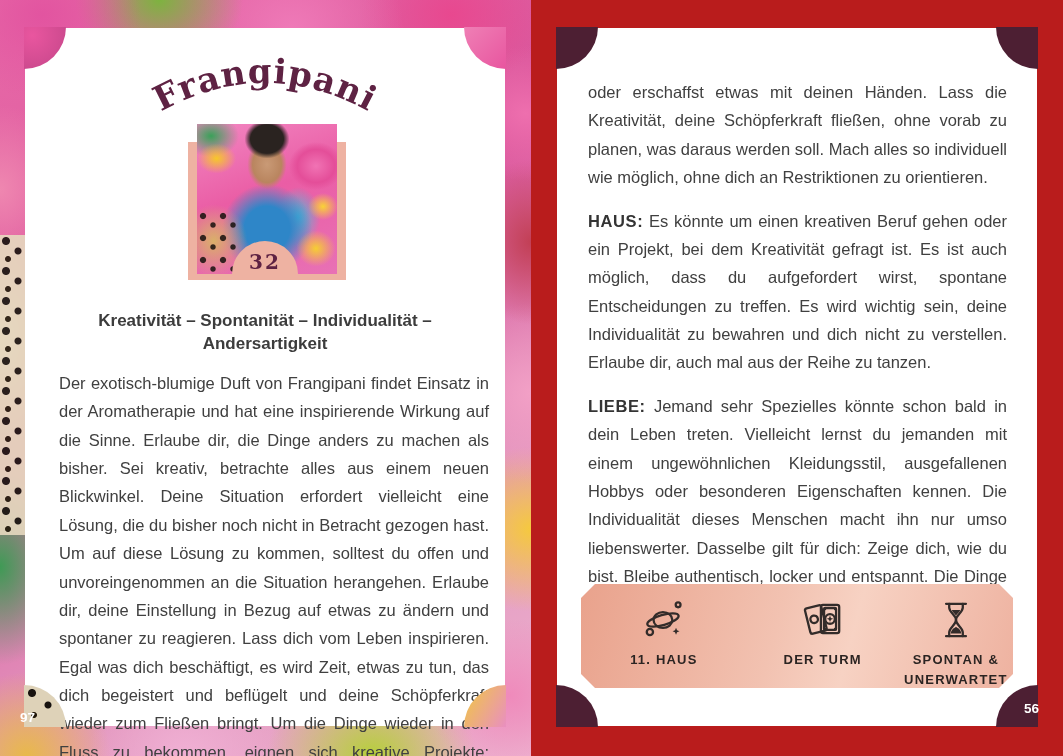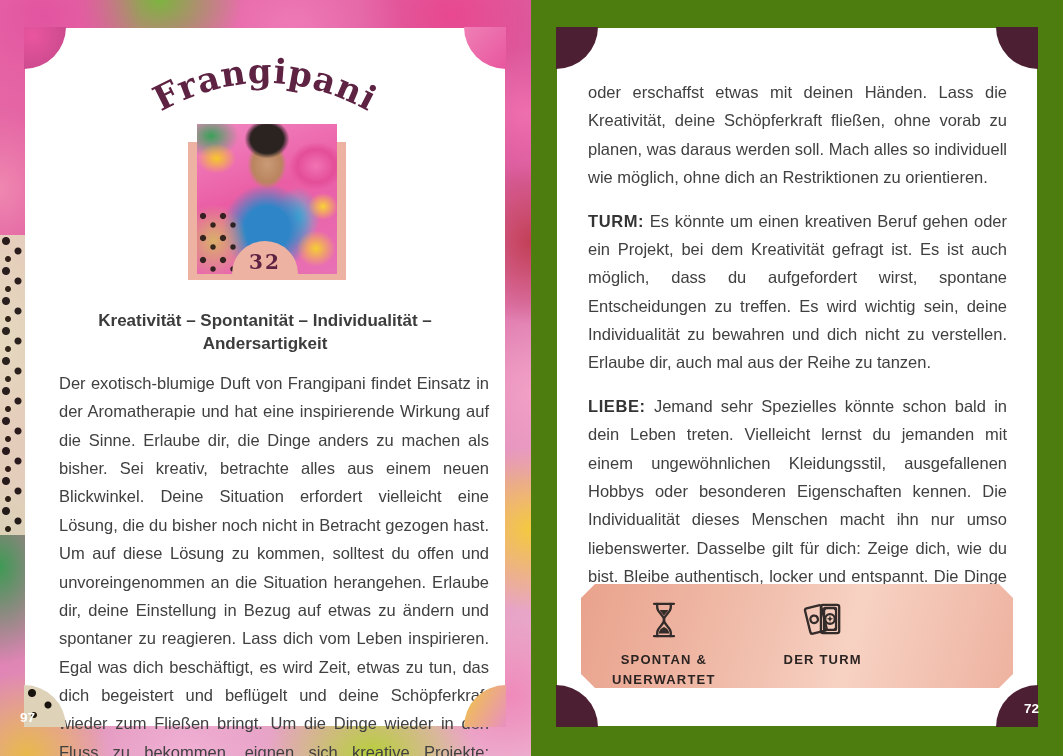--- a/index.html
+++ b/index.html
@@ -104,21 +104,21 @@
   .body-text{
     margin-top:13px;padding:0 16px 0 34px;text-align:justify;
     font-size:16.5px;line-height:1.72;color:#404040;
   }
 
   .page-number{position:absolute;color:#fff;font-weight:bold;font-size:13.5px;z-index:5;}
   .pn-left{left:20px;top:710px;}
   .pn-right{right:24px;top:701px;}
 
   
-  .page-right{position:relative;width:532px;height:756px;background:#4d7c0f;overflow:hidden;}
+  .page-right{position:relative;width:532px;height:756px;background:#b91c1c;overflow:hidden;}
   .rp-content{padding:50px 30px 0 31px;}
   .para{margin:0 0 15px 0;text-align:justify;font-size:16.5px;line-height:1.72;color:#404040;}
   .sec-label{font-weight:bold;color:#343434;letter-spacing:.6px;}
 
   .banner{
     position:absolute;left:24px;right:24px;bottom:38px;height:104px;
     background:linear-gradient(105deg,#e9a28c 0%,#f2c2b1 45%,#f7d2c3 62%,#eeb2a0 100%);
     clip-path:polygon(14px 0,calc(100% - 14px) 0,100% 14px,100% calc(100% - 14px),calc(100% - 14px) 100%,14px 100%,0 calc(100% - 14px),0 14px);
     display:grid;grid-template-columns:1.45fr 1.33fr 1fr;
   }
@@ -177,40 +177,38 @@
   <div class="page-right">
     <div class="card card-right">
       <div class="cpiece tl rp-c"></div>
       <div class="cpiece tr rp-c"></div>
       <div class="cpiece bl rp-c"></div>
       <div class="cpiece br rp-c"></div>
 
       <div class="rp-content">
         <p class="para"><span>oder erschaffst etwas mit deinen Händen. Lass die Kreativität, deine Schöpferkraft fließen, ohne vorab zu planen, was daraus werden soll. Mach alles so individuell wie möglich, ohne dich an Restriktionen zu orientieren.</span></p>
 
-        <p class="para"><span class="sec-label">TURM:</span><span> Es könnte um einen kreativen Beruf gehen oder ein Projekt, bei dem Kreativität gefragt ist. Es ist auch möglich, dass du aufgefordert wirst, spontane Entscheidungen zu treffen. Es wird wichtig sein, deine Individualität zu bewahren und dich nicht zu verstellen. Erlaube dir, auch mal aus der Reihe zu tanzen.</span></p>
+        <p class="para"><span class="sec-label">HAUS:</span><span> Es könnte um einen kreativen Beruf gehen oder ein Projekt, bei dem Kreativität gefragt ist. Es ist auch möglich, dass du aufgefordert wirst, spontane Entscheidungen zu treffen. Es wird wichtig sein, deine Individualität zu bewahren und dich nicht zu verstellen. Erlaube dir, auch mal aus der Reihe zu tanzen.</span></p>
 
         <p class="para"><span class="sec-label">LIEBE:</span><span> Jemand sehr Spezielles könnte schon bald in dein Leben treten. Vielleicht lernst du jemanden mit einem ungewöhnlichen Kleidungsstil, ausgefallenen Hobbys oder besonderen Eigenschaften kennen. Die Individualität dieses Menschen macht ihn nur umso liebenswerter. Dasselbe gilt für dich: Zeige dich, wie du bist. Bleibe authentisch, locker und entspannt. Die Dinge in der Liebe könnten sich spontan und ungeplant ergeben. Auf jeden Fall wird es anders als gedacht.</span></p>
       </div>
 
       <div class="banner">
-
 
         <div class="banner-item">
           <div class="banner-icon">
             <svg width="46" height="46" viewBox="0 0 44 44">
-              <path class="icon-svg" d="M12.5 6.5h19"></path>
-              <path class="icon-svg" d="M12.5 37.5h19"></path>
-              <path class="icon-svg" d="M15.5 6.5v3.5c0 5 6.5 7 6.5 12s-6.5 7-6.5 12v3.5"></path>
-              <path class="icon-svg" d="M28.5 6.5v3.5c0 5-6.5 7-6.5 12s6.5 7 6.5 12v3.5"></path>
-              <path class="icon-fill" d="M18 12.5c1 3 4 4.2 4 6 0-1.8 3-3 4-6z"></path>
-              <path class="icon-fill" d="M17 35h10c0-4.4-5-6.4-5-6.4s-5 2-5 6.4z"></path>
+              <ellipse class="icon-svg" cx="21" cy="22" rx="9" ry="7.5"></ellipse>
+              <ellipse class="icon-svg" cx="21" cy="22" rx="15.5" ry="4.8" transform="rotate(-16 21 22)"></ellipse>
+              <circle class="icon-svg" cx="35.5" cy="7.5" r="2.3"></circle>
+              <circle class="icon-svg" cx="8.5" cy="33.5" r="3"></circle>
+              <path class="icon-fill" d="M33.5 29.5l1 2.3 2.3 1-2.3 1-1 2.3-1-2.3-2.3-1 2.3-1z"></path>
             </svg>
           </div>
-          <div class="banner-label">SPONTAN &amp; UNERWARTET</div>
+          <div class="banner-label">11. HAUS</div>
         </div>
 
         <div class="banner-item">
           <div class="banner-icon">
             <svg width="46" height="46" viewBox="0 0 44 44">
               <g transform="rotate(-14 15 21)">
                 <rect class="icon-svg" x="7" y="9" width="16" height="25" rx="2"></rect>
                 <circle class="icon-svg" cx="13.5" cy="21" r="3.6"></circle>
               </g>
               <rect class="icon-svg" x="20" y="7.5" width="17.5" height="27" rx="2" fill="#f2c2b1"></rect>
@@ -219,19 +217,33 @@
               <path class="icon-fill" d="M28.7 17.8l.9 2.2 2.2.9-2.2.9-.9 2.2-.9-2.2-2.2-.9 2.2-.9z"></path>
               <circle class="icon-fill" cx="24.2" cy="11.8" r=".9"></circle>
               <circle class="icon-fill" cx="33.3" cy="11.8" r=".9"></circle>
               <circle class="icon-fill" cx="24.2" cy="30.2" r=".9"></circle>
               <circle class="icon-fill" cx="33.3" cy="30.2" r=".9"></circle>
             </svg>
           </div>
           <div class="banner-label">DER TURM</div>
         </div>
 
+        <div class="banner-item">
+          <div class="banner-icon">
+            <svg width="46" height="46" viewBox="0 0 44 44">
+              <path class="icon-svg" d="M12.5 6.5h19"></path>
+              <path class="icon-svg" d="M12.5 37.5h19"></path>
+              <path class="icon-svg" d="M15.5 6.5v3.5c0 5 6.5 7 6.5 12s-6.5 7-6.5 12v3.5"></path>
+              <path class="icon-svg" d="M28.5 6.5v3.5c0 5-6.5 7-6.5 12s6.5 7 6.5 12v3.5"></path>
+              <path class="icon-fill" d="M18 12.5c1 3 4 4.2 4 6 0-1.8 3-3 4-6z"></path>
+              <path class="icon-fill" d="M17 35h10c0-4.4-5-6.4-5-6.4s-5 2-5 6.4z"></path>
+            </svg>
+          </div>
+          <div class="banner-label">SPONTAN &amp; UNERWARTET</div>
+        </div>
+
       </div>
     </div>
 
-    <span class="page-number pn-right">72</span>
+    <span class="page-number pn-right">56</span>
   </div>
 
 </div>
 
 </body></html>

